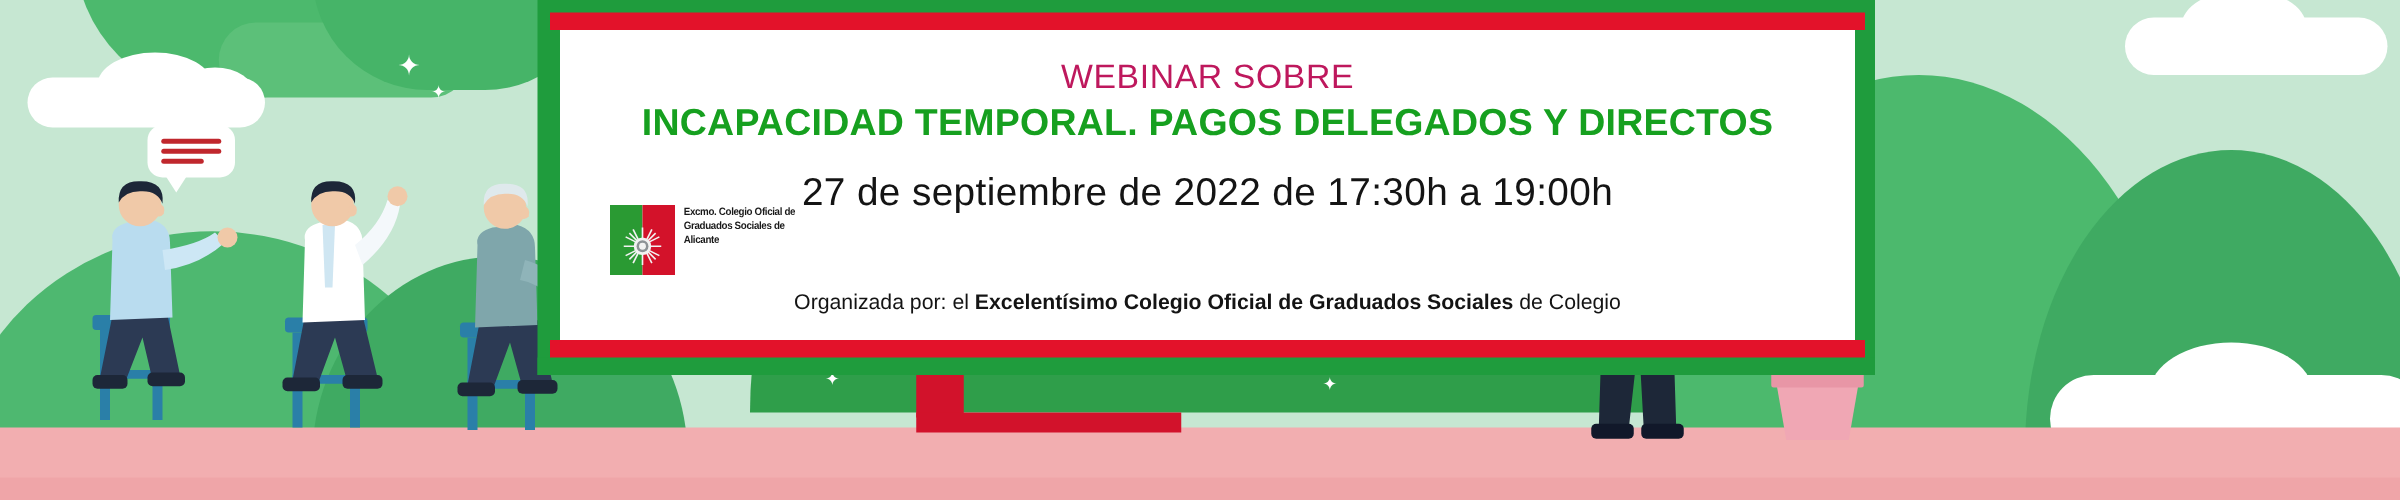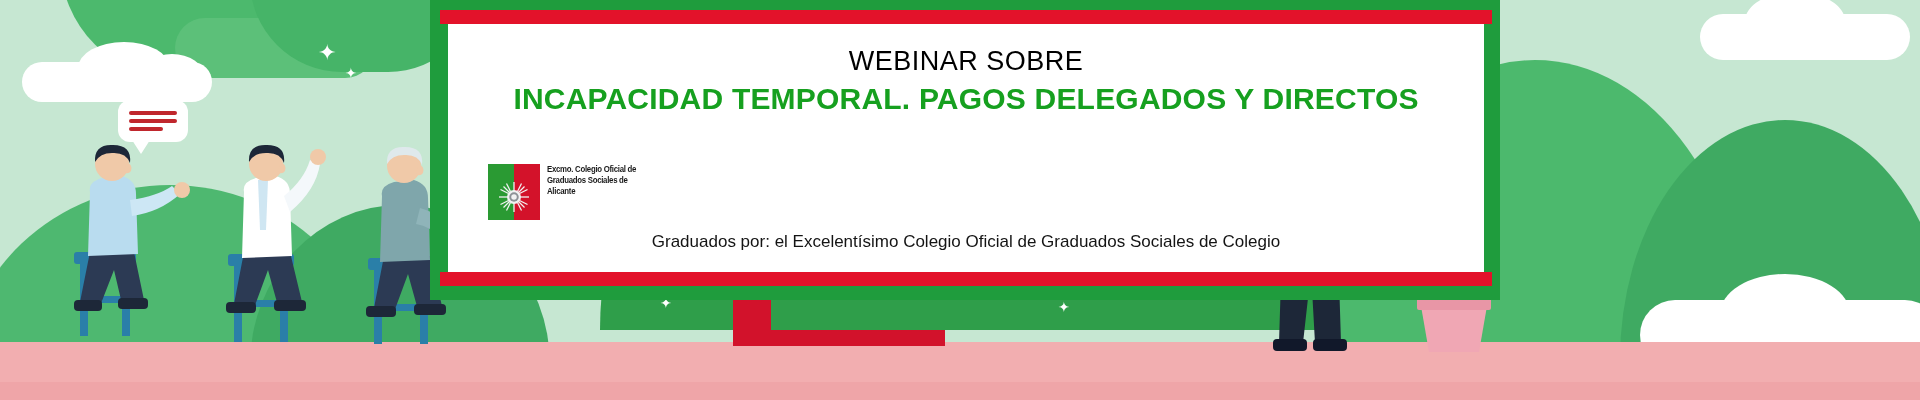--- a/index.html
+++ b/index.html
@@ -26,37 +26,37 @@
   #tv-red-bottom{position:absolute;left:440px;top:272px;width:1052px;height:14px;background:#e3122a;}
   #tv-white{position:absolute;left:448px;top:24px;width:1036px;height:248px;background:#ffffff;}
   #tv-neck{position:absolute;left:733px;top:300px;width:38px;height:34px;background:#d2122b;}
   #tv-base{position:absolute;left:733px;top:330px;width:212px;height:16px;background:#d2122b;}
   #tv-green-body{position:absolute;left:430px;top:286px;width:1070px;height:14px;background:#1f9c3d;}
 
   
   .content{position:absolute;left:448px;top:24px;width:1036px;height:248px;}
   .line-webinar{
     position:absolute;left:0;top:22px;width:1036px;text-align:center;
-    font-size:27px;letter-spacing:.5px;color:#000000;font-weight:400;
+    font-size:27px;letter-spacing:.5px;color:#be185d;font-weight:400;
     font-family:"Liberation Sans",sans-serif;
   }
   .line-title{
     position:absolute;left:0;top:58px;width:1036px;text-align:center;
     font-size:30px;font-weight:bold;color:#16a01f;letter-spacing:.2px;
     font-family:"Liberation Sans",sans-serif;white-space:nowrap;
   }
   .line-date{
     position:absolute;left:0;top:112px;width:1036px;text-align:center;
     font-size:31px;color:#141414;font-weight:400;letter-spacing:.3px;
   }
   .line-org{
     position:absolute;left:0;top:208px;width:1036px;text-align:center;
     font-size:17px;color:#141414;
   }
-  .line-org b{font-weight:normal;}
+  .line-org b{font-weight:bold;}
 
   
   .logo-colegio{position:absolute;left:40px;top:140px;display:flex;align-items:flex-start;justify-content:center;}
   .flag{position:relative;width:52px;height:56px;display:block;flex:0 0 auto;}
   .flag .g{position:absolute;left:0;top:0;width:26px;height:56px;background:#2a9a33;}
   .flag .r{position:absolute;left:26px;top:0;width:26px;height:56px;background:#d3122a;}
   .emblem{position:absolute;left:10px;top:17px;width:32px;height:32px;}
   .colegio-text{
     margin-left:7px;font-size:8.5px;line-height:11px;color:#1a1a1a;
     font-family:"Liberation Sans",sans-serif;font-weight:bold;
@@ -257,20 +257,21 @@
   <div id="tv-red-top"></div>
   <div id="tv-red-bottom"></div>
   <div id="tv-white"></div>
 
   <div class="content">
 
     <div class="line-webinar">WEBINAR SOBRE</div>
 
     <div class="line-title">INCAPACIDAD TEMPORAL. PAGOS DELEGADOS Y DIRECTOS</div>
 
+    <div class="line-date">27 de septiembre de 2022 de 17:30h a 19:00h</div>
 
     <div class="logo-colegio">
       <span class="flag">
         <span class="g"></span>
         <span class="r"></span>
         <svg class="emblem" viewBox="0 0 64 64">
           <g fill="#f2f2f2">
             <circle cx="32" cy="32" r="14"></circle>
             <g stroke="#f2f2f2" stroke-width="2.6">
               <line x1="32" y1="2" x2="32" y2="20"></line>
@@ -297,17 +298,17 @@
       </span>
       <span class="colegio-text">
         <span>Excmo. Colegio Oficial de</span><br>
         <span>Graduados Sociales de</span><br>
         <span>Alicante</span>
       </span>
     </div>
 
 
     <div class="line-org">
-      <span>Graduados por: el </span><b>Excelentísimo Colegio Oficial de Graduados Sociales</b><span> de Colegio</span>
+      <span>Organizada por: el </span><b>Excelentísimo Colegio Oficial de Graduados Sociales</b><span> de Colegio</span>
     </div>
   </div>
 
 </div>
 
 </body></html>

